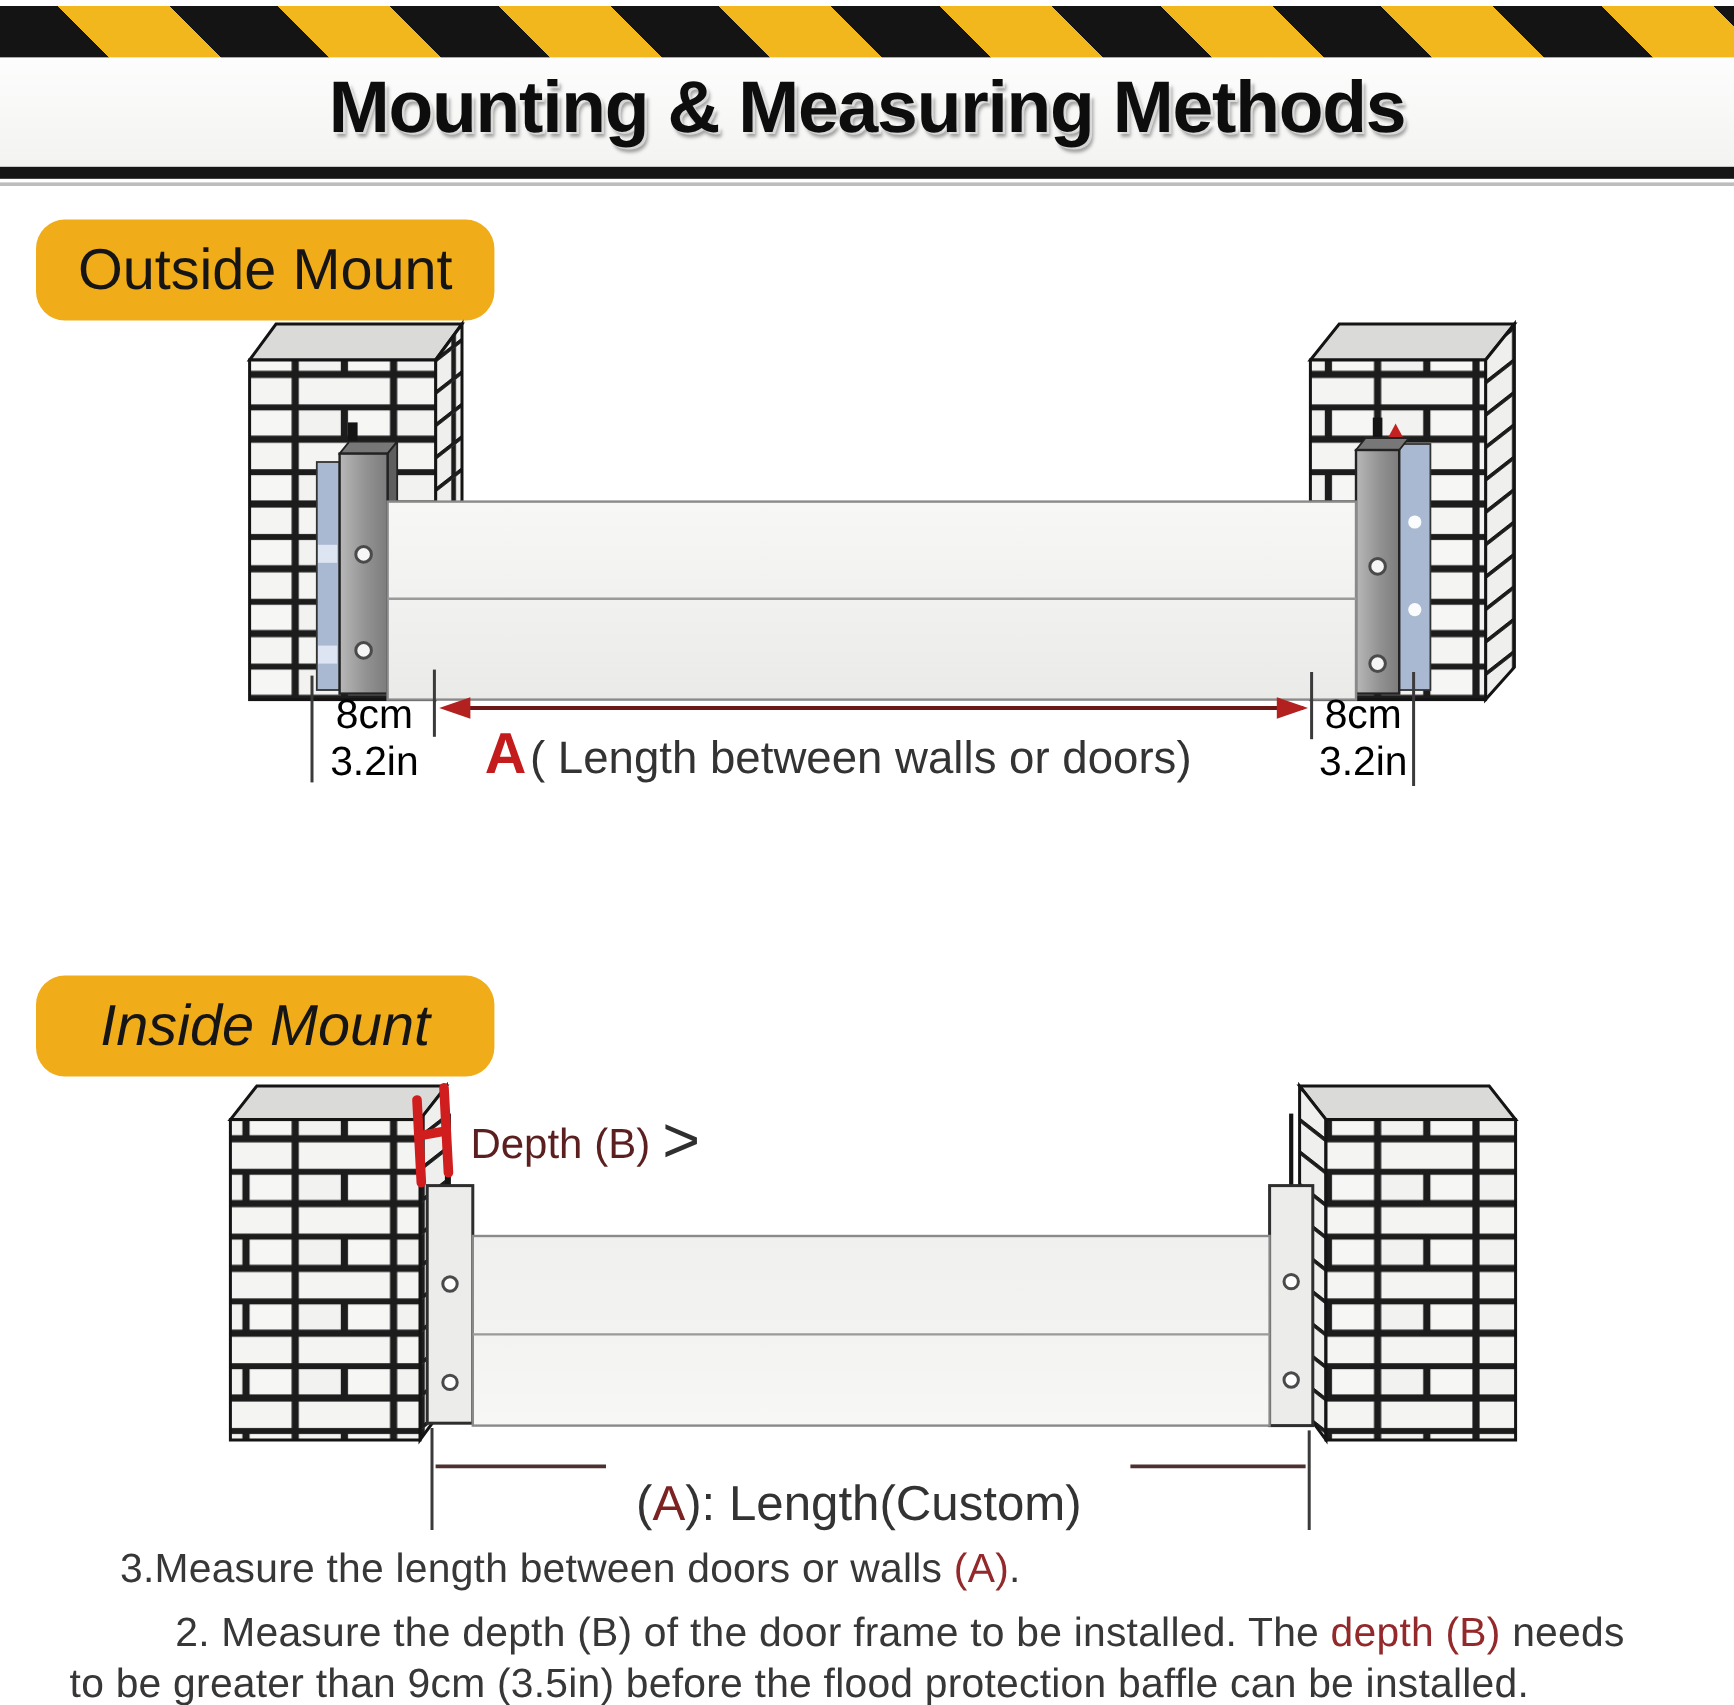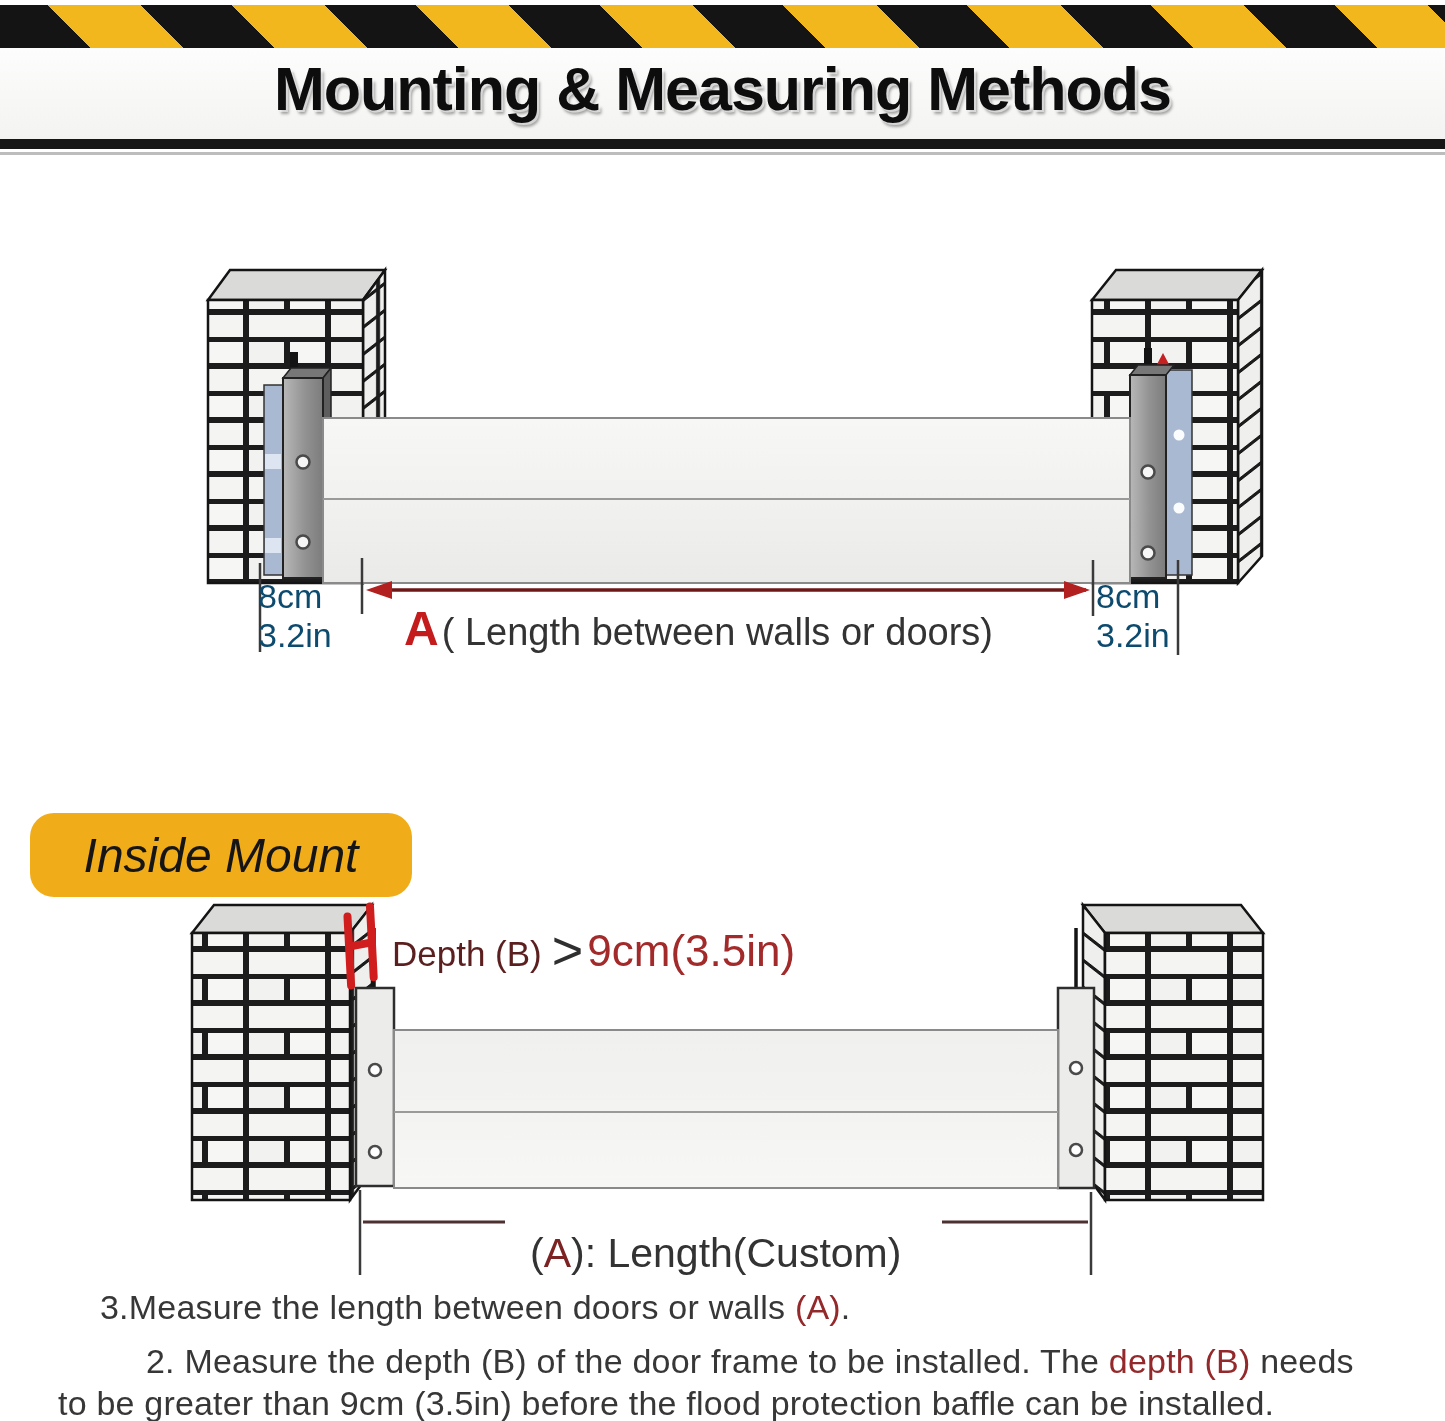--- a/index.html
+++ b/index.html
@@ -17,21 +17,21 @@
     text-shadow:2px 2px 0 rgba(255,255,255,.55), 3px 4px 3px rgba(0,0,0,.35);}
   #title-rule{position:absolute;left:0;top:139px;width:1445px;height:10px;background:#161616;}
   #title-rule2{position:absolute;left:0;top:152px;width:1445px;height:3px;background:#bdbdbd;}
 
   
   .badge{position:absolute;left:30px;width:382px;height:84px;background:#f0ac19;
     border-radius:24px;display:flex;align-items:center;justify-content:center;
     font-size:48px;color:#151515;}
 
   
-  .dim{position:absolute;font-size:34px;color:#0c4a6e;text-align:left;white-space:nowrap;line-height:38px;}
+  .dim{position:absolute;font-size:34px;color:#000000;text-align:center;white-space:nowrap;line-height:38px;}
   .arrow-label{position:absolute;white-space:nowrap;}
   .arrow-a{font-size:48px;font-weight:700;color:#c41c1c;margin-right:3px;}
   .arrow-rest{font-size:38px;color:#333;}
   .step{position:absolute;font-size:34px;color:#373737;white-space:nowrap;letter-spacing:.2px;}
   .accent{color:#94292b;}
   .depth-label{position:absolute;white-space:nowrap;display:flex;align-items:baseline;}
   .depth-pre{font-size:35px;color:#5c1f1f;}
   .depth-gt{font-size:54px;color:#2f2f2f;margin:0 4px 0 10px;position:relative;top:3px;}
   .depth-val{font-size:44px;color:#a32a2a;}
   .len-label{position:absolute;font-size:41px;color:#333;white-space:nowrap;}
@@ -41,20 +41,21 @@
 <body>
 
 <div id="page">
 
   <div id="hazard-band"></div>
   <div id="title-band"></div>
   <div id="page-title">Mounting &amp; Measuring Methods</div>
   <div id="title-rule"></div>
   <div id="title-rule2"></div>
 
+  <div class="badge" style="top:183px;">Outside Mount</div>
 
   <svg class="abs" style="left:0;top:258px;" width="1445" height="412" viewBox="0 0 1445 412">
     <defs>
       <pattern id="d1brick" width="82" height="54" patternUnits="userSpaceOnUse">
         <rect width="82" height="54" fill="#1c1c1c"></rect>
         <rect x="3" y="3" width="76" height="22" fill="#f4f4f2"></rect>
         <rect x="3" y="30" width="35" height="21" fill="#f2f2f0"></rect>
         <rect x="44" y="30" width="35" height="21" fill="#f6f6f4"></rect>
       </pattern>
       <pattern id="d1hatch" width="26" height="27" patternUnits="userSpaceOnUse" patternTransform="skewY(-38)">
@@ -201,21 +202,20 @@
       <line x1="360" y1="295" x2="360" y2="380" stroke="#3a3a3a" stroke-width="2.5"></line>
       <line x1="1091" y1="297" x2="1091" y2="380" stroke="#3a3a3a" stroke-width="2.5"></line>
       <line x1="363" y1="327" x2="505" y2="327" stroke="#4e3030" stroke-width="3"></line>
       <line x1="942" y1="327" x2="1088" y2="327" stroke="#4e3030" stroke-width="3"></line>
     </g>
   </svg>
 
   <div class="depth-label" style="left:392px;top:916px;">
     <span class="depth-pre">Depth (B)</span>
     <span class="depth-gt">&gt;</span>
-    <span class="depth-val">9cm(3.5in)</span>
   </div>
   <div class="len-label" style="left:530px;top:1203px;margin-top:27px;">
     <span>(</span><span class="maroon-a">A</span><span>): Length(Custom)</span>
   </div>
 
   <div class="step" style="left:100px;top:1288px;">
     <span>3.Measure the length between doors or walls </span><span class="accent">(A)</span><span>.</span>
   </div>
   <div class="step" style="left:114px;top:1342px;margin-left:32px;">
     <span>2. Measure the depth (B) of the door frame to be installed. The </span><span class="accent">depth (B)</span><span> needs</span>

